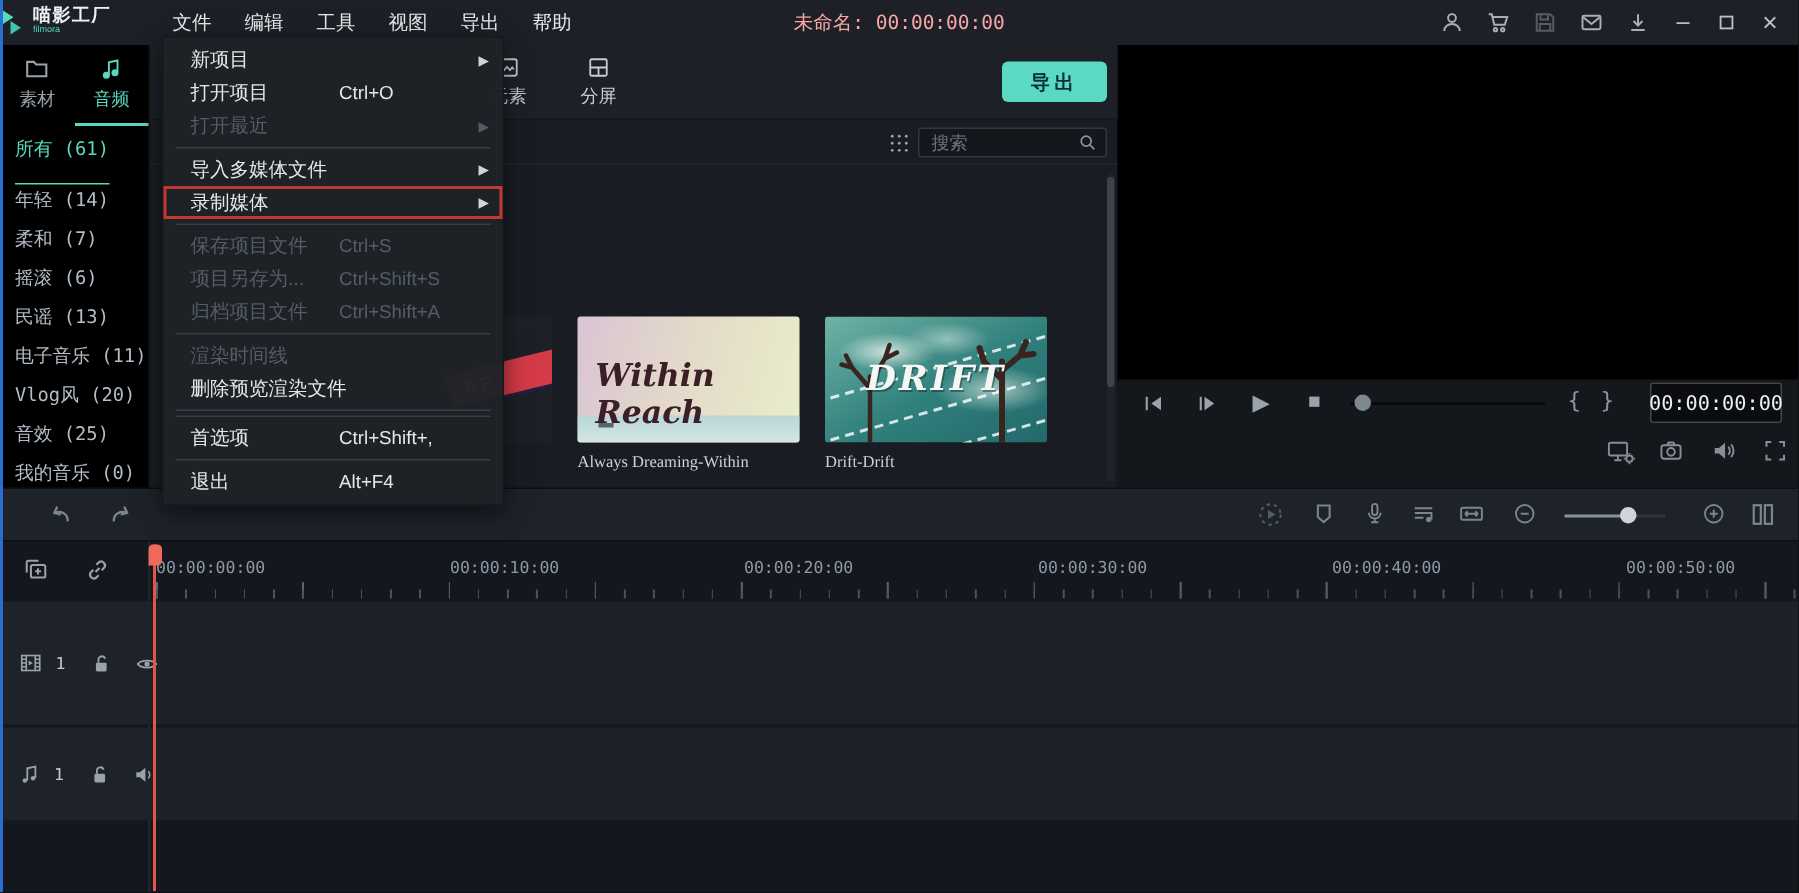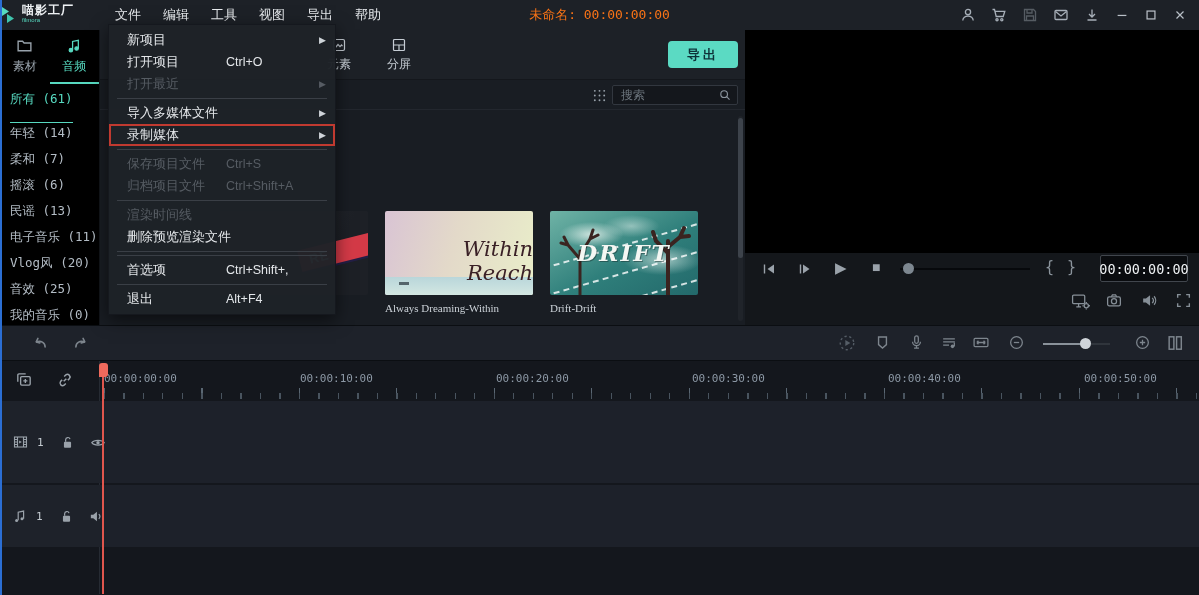--- a/index.html
+++ b/index.html
@@ -12,21 +12,21 @@
 
   
   .titlebar { position:relative; height:30px; background:#1d2127; display:flex; align-items:center; }
   .logo { display:flex; align-items:center; gap:6px; width:104px; }
   .logo .names { line-height:10px; }
   .logo .nm { color:#eef1f4; font-size:12px; font-weight:bold; letter-spacing:1px; }
   .logo .sub { color:#57d9c0; font-size:6px; display:block; }
   .menubar { display:flex; align-items:center; }
   .menubar span { padding:0 11px; color:#e6e9ec; font-size:13px; cursor:default; }
   .win-title { position:absolute; left:50%; top:0; transform:translateX(-50%); height:30px;
-               display:flex; align-items:center; color:#f97316; font-size:13px;
+               display:flex; align-items:center; color:#fca5a5; font-size:13px;
                font-family:"DejaVu Sans Mono", monospace; }
   .tb-icons { margin-left:auto; display:flex; align-items:center; gap:15px; padding-right:12px; color:#a7afb8; }
   .tb-icons .dim { color:#565c63; }
   .tb-icons .winctl { color:#b9c0c7; }
 
   
   .content { display:flex; height:296px; border-bottom:1px solid #0b0e12; }
 
   
   .sidebar { width:100px; background:#000000; border-right:1px solid #12151a; position:relative; }
@@ -66,22 +66,22 @@
   .th-adv .ribbon { position:absolute; left:78px; top:26px; width:110px; height:22px; background:#d43a47;
                     transform:rotate(-14deg); color:#fff; font-weight:bold; font-size:13px;
                     display:flex; align-items:center; padding-left:10px; letter-spacing:1px;
                     box-shadow:0 2px 0 rgba(40,30,90,.6); }
   
   .th-within { left:285px; top:101px;
     background:linear-gradient(105deg,#d9c4d4 0%,#e3d9c9 45%,#e9eec9 100%); }
   .th-within .sea { position:absolute; left:0; right:0; bottom:0; height:18px;
     background:linear-gradient(#b9d6da,#d3e7e2); }
   .th-within .boat { position:absolute; left:14px; bottom:10px; width:10px; height:3px; background:#55656b; }
-  .th-within .script { position:absolute; left:0; right:0; top:26px; text-align:right;
-    font-family:"DejaVu Serif", serif; font-style:italic; font-weight:normal; font-size:21px; color:#3a2026;padding-left:12px; }
+  .th-within .script { position:absolute; left:0; right:0; top:26px; text-align:left;
+    font-family:"DejaVu Serif", serif; font-style:italic; font-weight:bold; font-size:21px; color:#3a2026;padding-left:12px; }
   
   .th-drift { left:450px; top:101px;
     background:
       radial-gradient(46px 18px at 28% 28%, rgba(236,246,241,.8), transparent 70%),
       radial-gradient(56px 22px at 76% 58%, rgba(226,241,236,.65), transparent 70%),
       radial-gradient(40px 16px at 55% 18%, rgba(226,241,236,.5), transparent 70%),
       linear-gradient(150deg,#6fb3a6,#2f7f7b 55%,#23696b); }
   .th-drift .dash { position:absolute; width:210px; border-top:2px dashed rgba(255,255,255,.8);
                     transform:rotate(-16deg); }
   .th-drift .branches { position:absolute; left:0; top:0; }
@@ -587,20 +587,24 @@
     <div class="fm-item rec">
       <span>录制媒体</span>
         <span class="arr">▶</span>
     </div>
     <div class="fm-sep"></div>
     <div class="fm-item disabled">
       <span>保存项目文件</span>
         <span class="sc">Ctrl+S</span>
     </div>
     <div class="fm-item disabled">
+      <span>项目另存为...</span>
+        <span class="sc">Ctrl+Shift+S</span>
+    </div>
+    <div class="fm-item disabled">
       <span>归档项目文件</span>
         <span class="sc">Ctrl+Shift+A</span>
     </div>
     <div class="fm-sep"></div>
     <div class="fm-item disabled">
       <span>渲染时间线</span>
     </div>
     <div class="fm-item">
       <span>删除预览渲染文件</span>
     </div>

